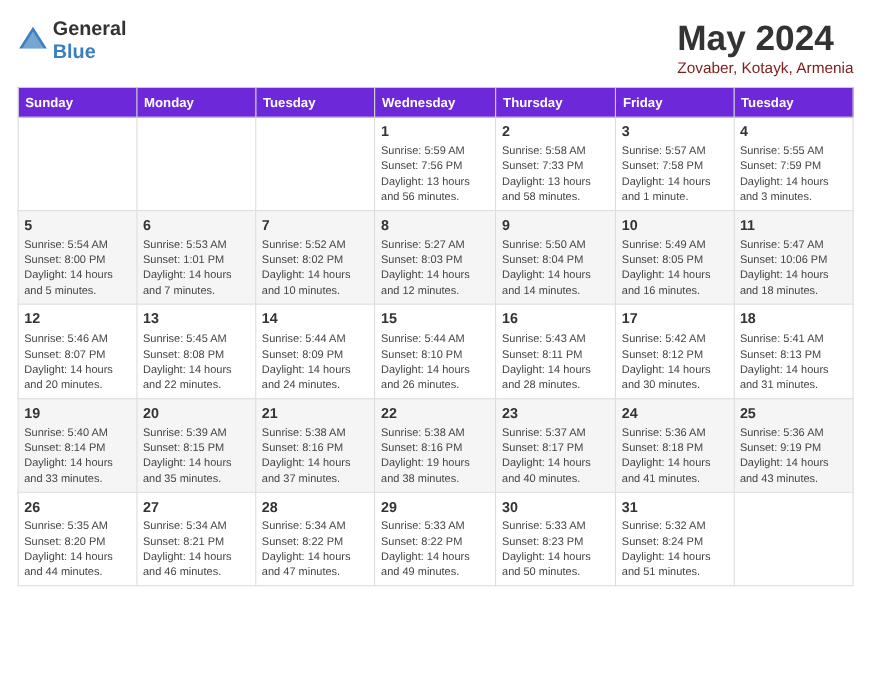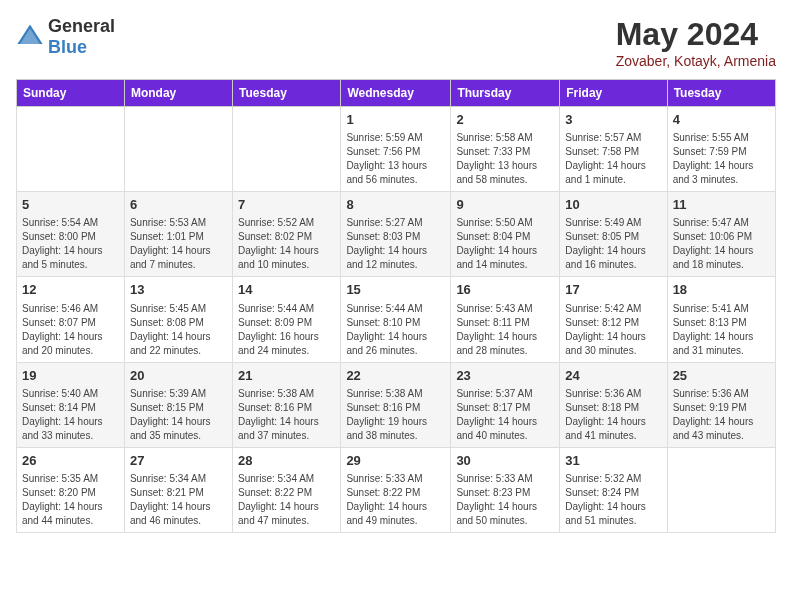--- a/index.html
+++ b/index.html
@@ -207,21 +207,21 @@
         <td>
           <div class="day-number">13</div>
           <div class="day-info">Sunrise: 5:45 AM</div>
           <div class="day-info">Sunset: 8:08 PM</div>
           <div class="day-info">Daylight: 14 hours and 22 minutes.</div>
         </td>
         <td>
           <div class="day-number">14</div>
           <div class="day-info">Sunrise: 5:44 AM</div>
           <div class="day-info">Sunset: 8:09 PM</div>
-          <div class="day-info">Daylight: 16 hours and 24 minutes.</div>
+          <div class="day-info">Daylight: 14 hours and 24 minutes.</div>
         </td>
         <td>
           <div class="day-number">15</div>
           <div class="day-info">Sunrise: 5:44 AM</div>
           <div class="day-info">Sunset: 8:10 PM</div>
           <div class="day-info">Daylight: 14 hours and 26 minutes.</div>
         </td>
         <td>
           <div class="day-number">16</div>
           <div class="day-info">Sunrise: 5:43 AM</div>

